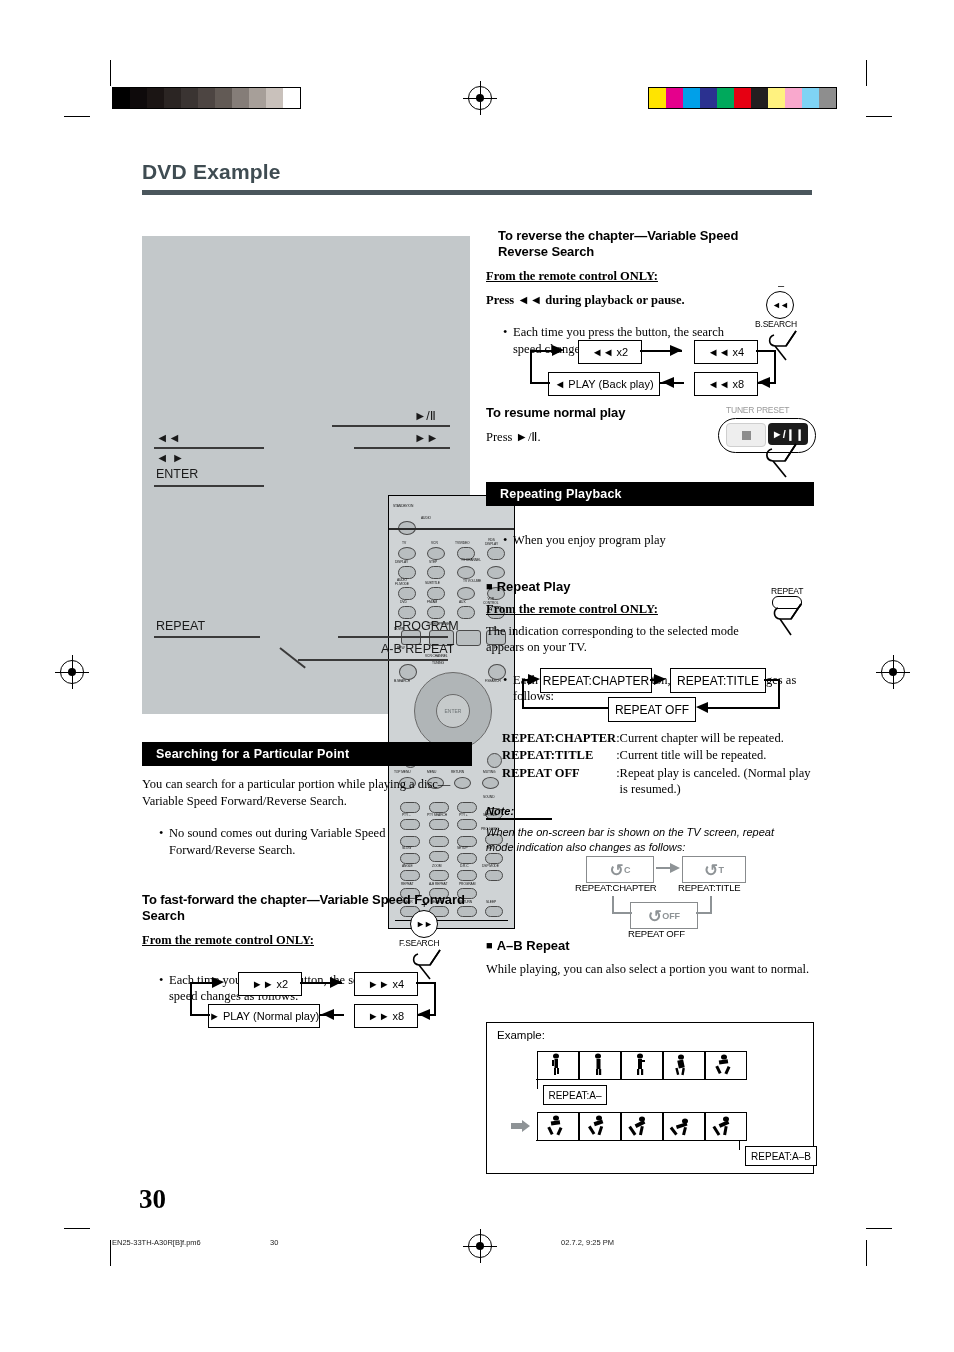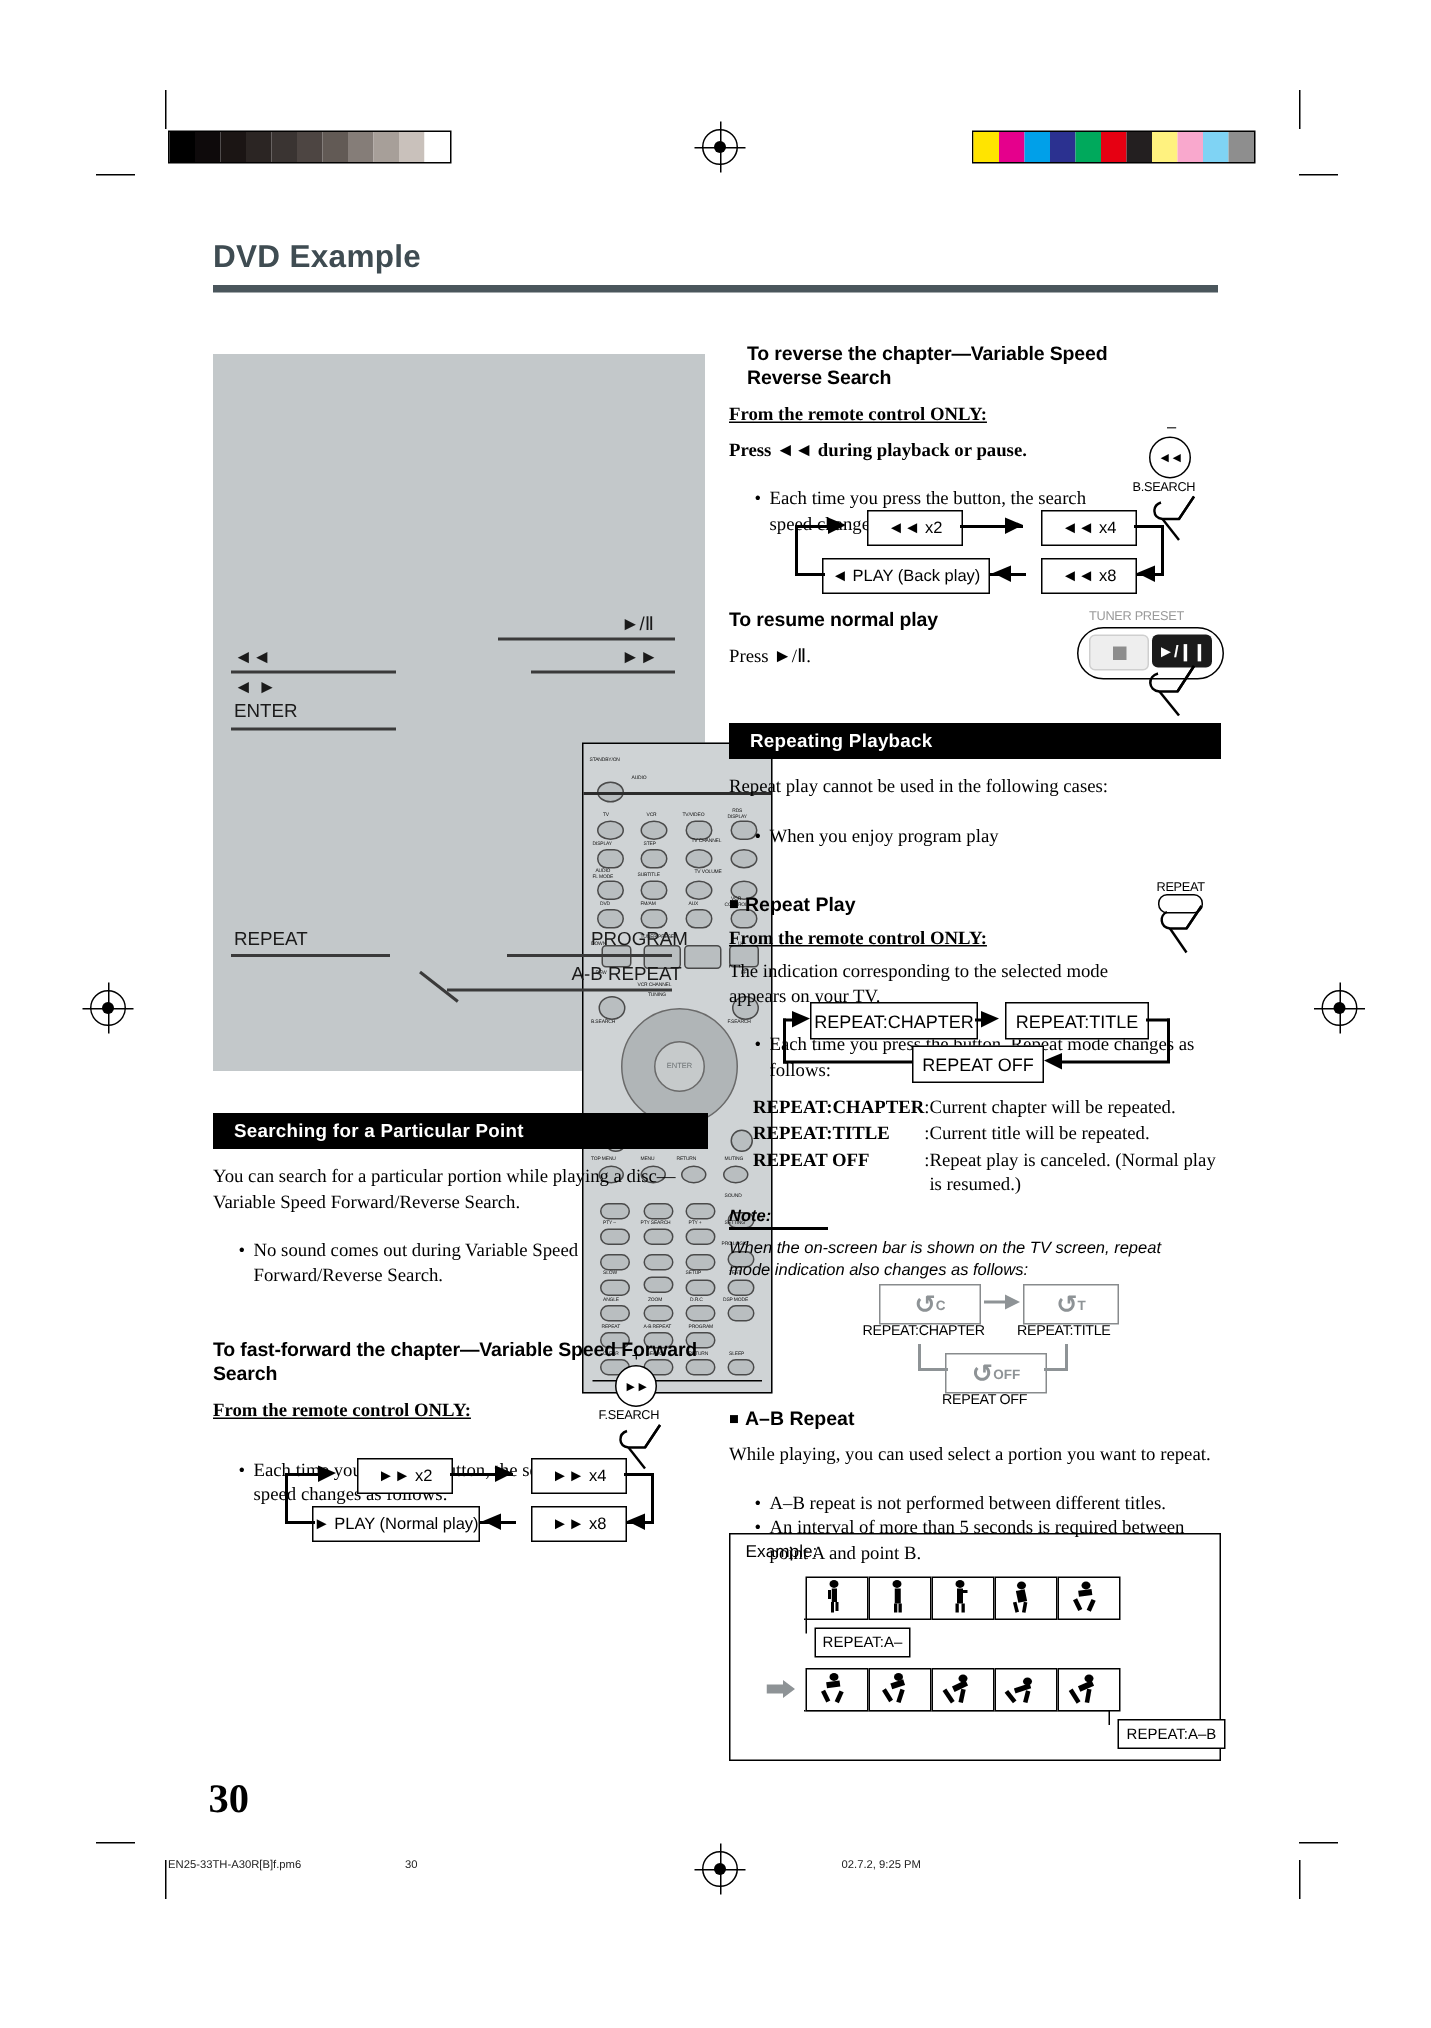--- a/index.html
+++ b/index.html
@@ -442,21 +442,20 @@
     <svg width="50" height="38" style="position:absolute;left:50px;top:36px;">
       <path d="M10 8 C3 10, 3 19, 11 20 L23 20 L34 3" fill="none" stroke="#000" stroke-width="1.7"></path>
       <path d="M11 20 L24 36" fill="none" stroke="#000" stroke-width="1.7"></path>
       <path d="M23 20 L34 3" fill="none" stroke="#000" stroke-width="1.7"></path>
     </svg>
   </div>
 
   <div style="position:absolute;left:486px;top:482px;width:328px;">
     <div class="secbar">Repeating Playback</div>
     <div class="gap10"></div>
-    <p class="body">Repeat play cannot be used in the following cases:</p>
     <ul class="bul">
       <li>When you enjoy program play</li>
     </ul>
     <div class="gap14"></div>
     <p class="sq"><b>■</b><span>Repeat Play</span></p>
     <div class="gap8"></div>
     <p class="ul-head">From the remote control ONLY:</p>
     <div class="gap6"></div>
     <p class="body" style="width:272px;">The indication corresponding to the selected mode appears on your TV.</p>
     <ul class="bul">
@@ -544,25 +543,21 @@
       </svg>
     <div class="fline" style="left:150px;top:40px;width:2px;height:18px;background:#8e9396;"></div>
     <div class="fline" style="left:136px;top:56px;width:16px;height:2px;background:#8e9396;"></div>
     <div class="fline" style="left:52px;top:40px;width:2px;height:18px;background:#8e9396;"></div>
     <div class="fline" style="left:52px;top:56px;width:20px;height:2px;background:#8e9396;"></div>
   </div>
 
   <div style="position:absolute;left:486px;top:938px;width:328px;">
     <p class="sq"><b>■</b><span>A–B Repeat</span></p>
     <div class="gap8"></div>
-    <p class="body">While playing, you can used select a portion you want to repeat.</p>
-    <ul class="bul">
-      <li>A–B repeat is not performed between different titles.</li>
-      <li>An interval of more than 5 seconds is required between point A and point B.</li>
-    </ul>
+    <p class="body">While playing, you can also select a portion you want to normal.</p>
   </div>
 
   <div class="exbox" style="position:absolute;left:486px;top:1022px;width:326px;">
     <div class="exlabel" style="left:10px;top:6px;">Example:</div>
 
     <div class="fline" style="position:absolute;left:49px;top:56px;width:204px;height:1.4px;background:#000;"></div>
     <div class="frame" style="left:50px;top:28px;width:40px;height:27px;"></div>
     <div class="frame" style="left:92px;top:28px;width:40px;height:27px;"></div>
     <div class="frame" style="left:134px;top:28px;width:40px;height:27px;"></div>
     <div class="frame" style="left:176px;top:28px;width:40px;height:27px;"></div>

